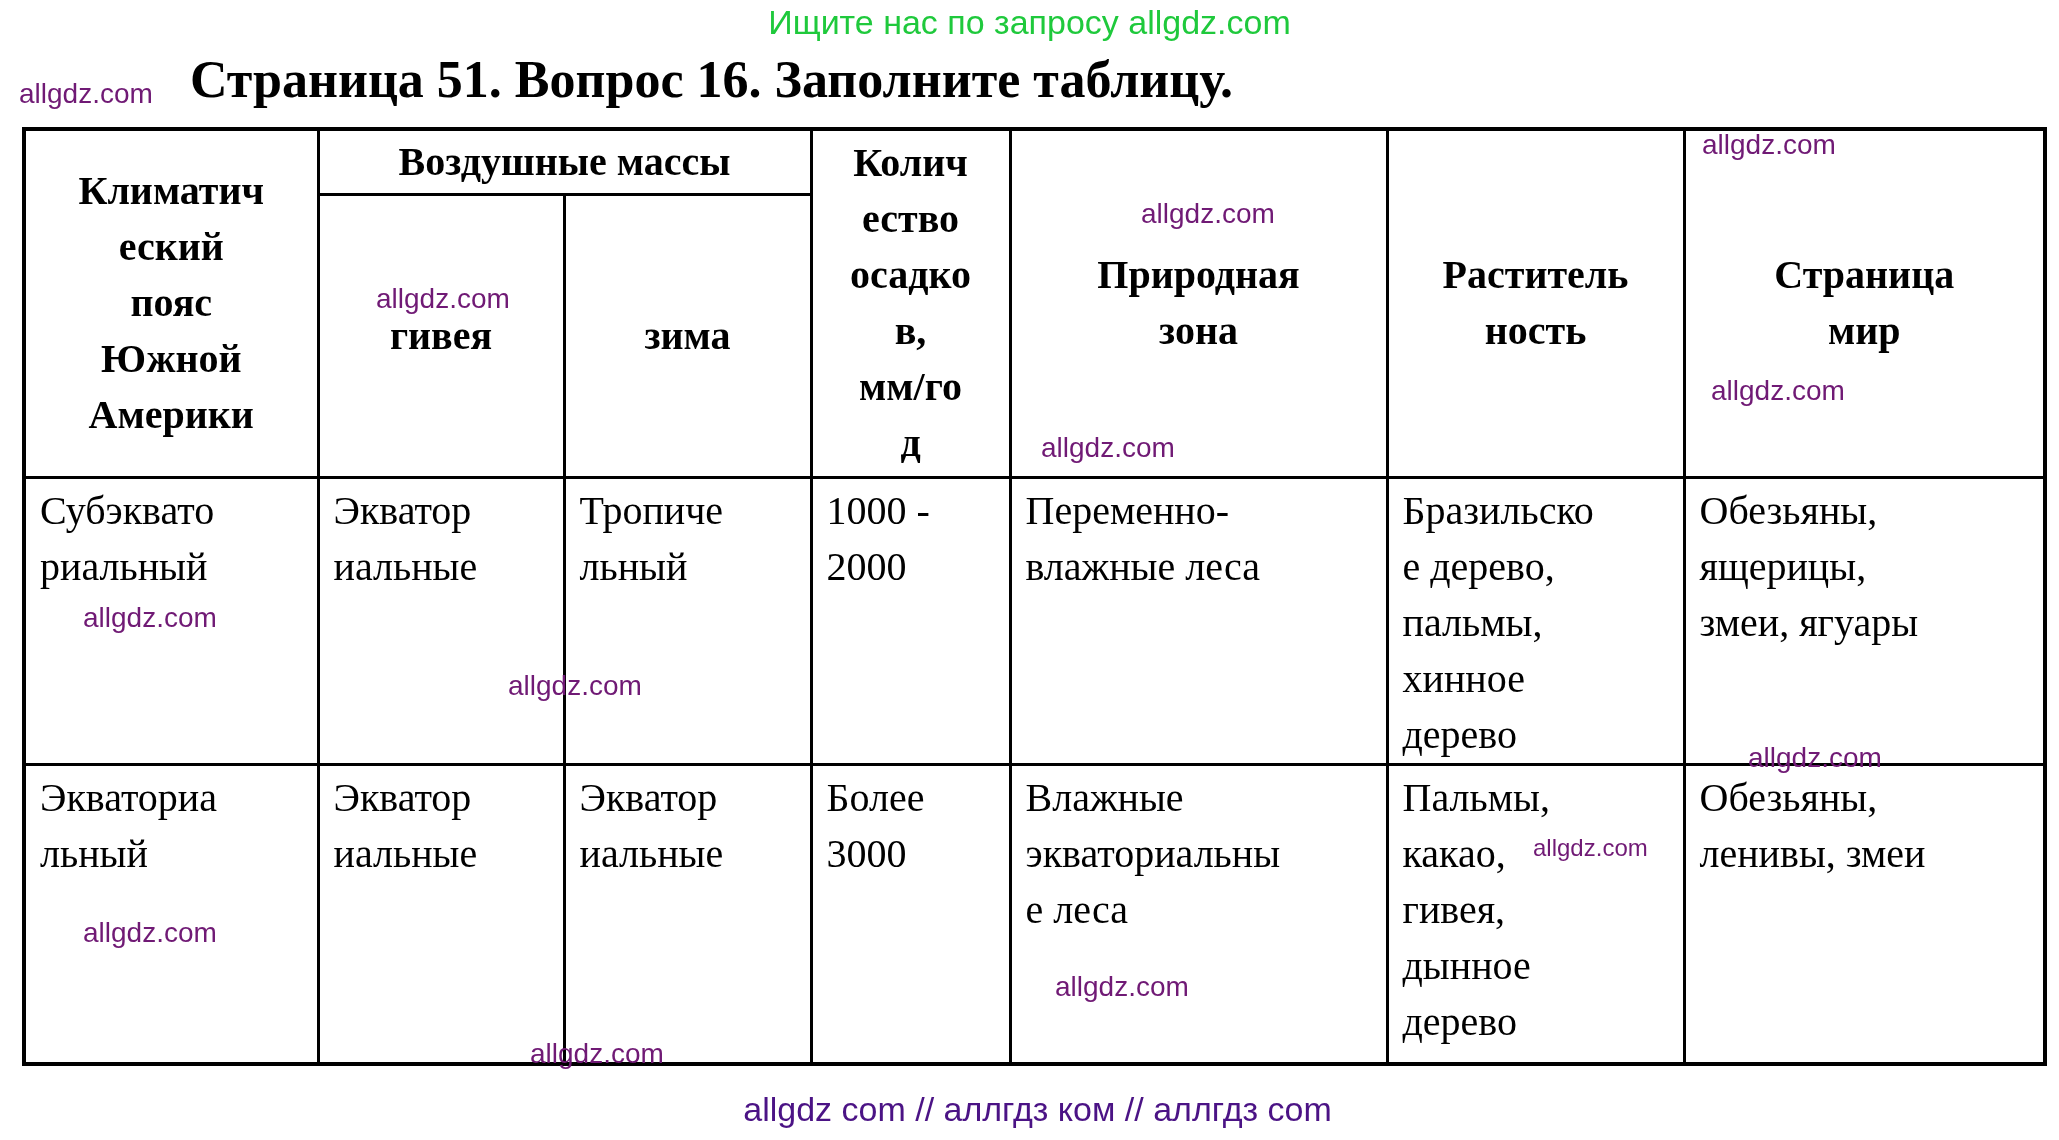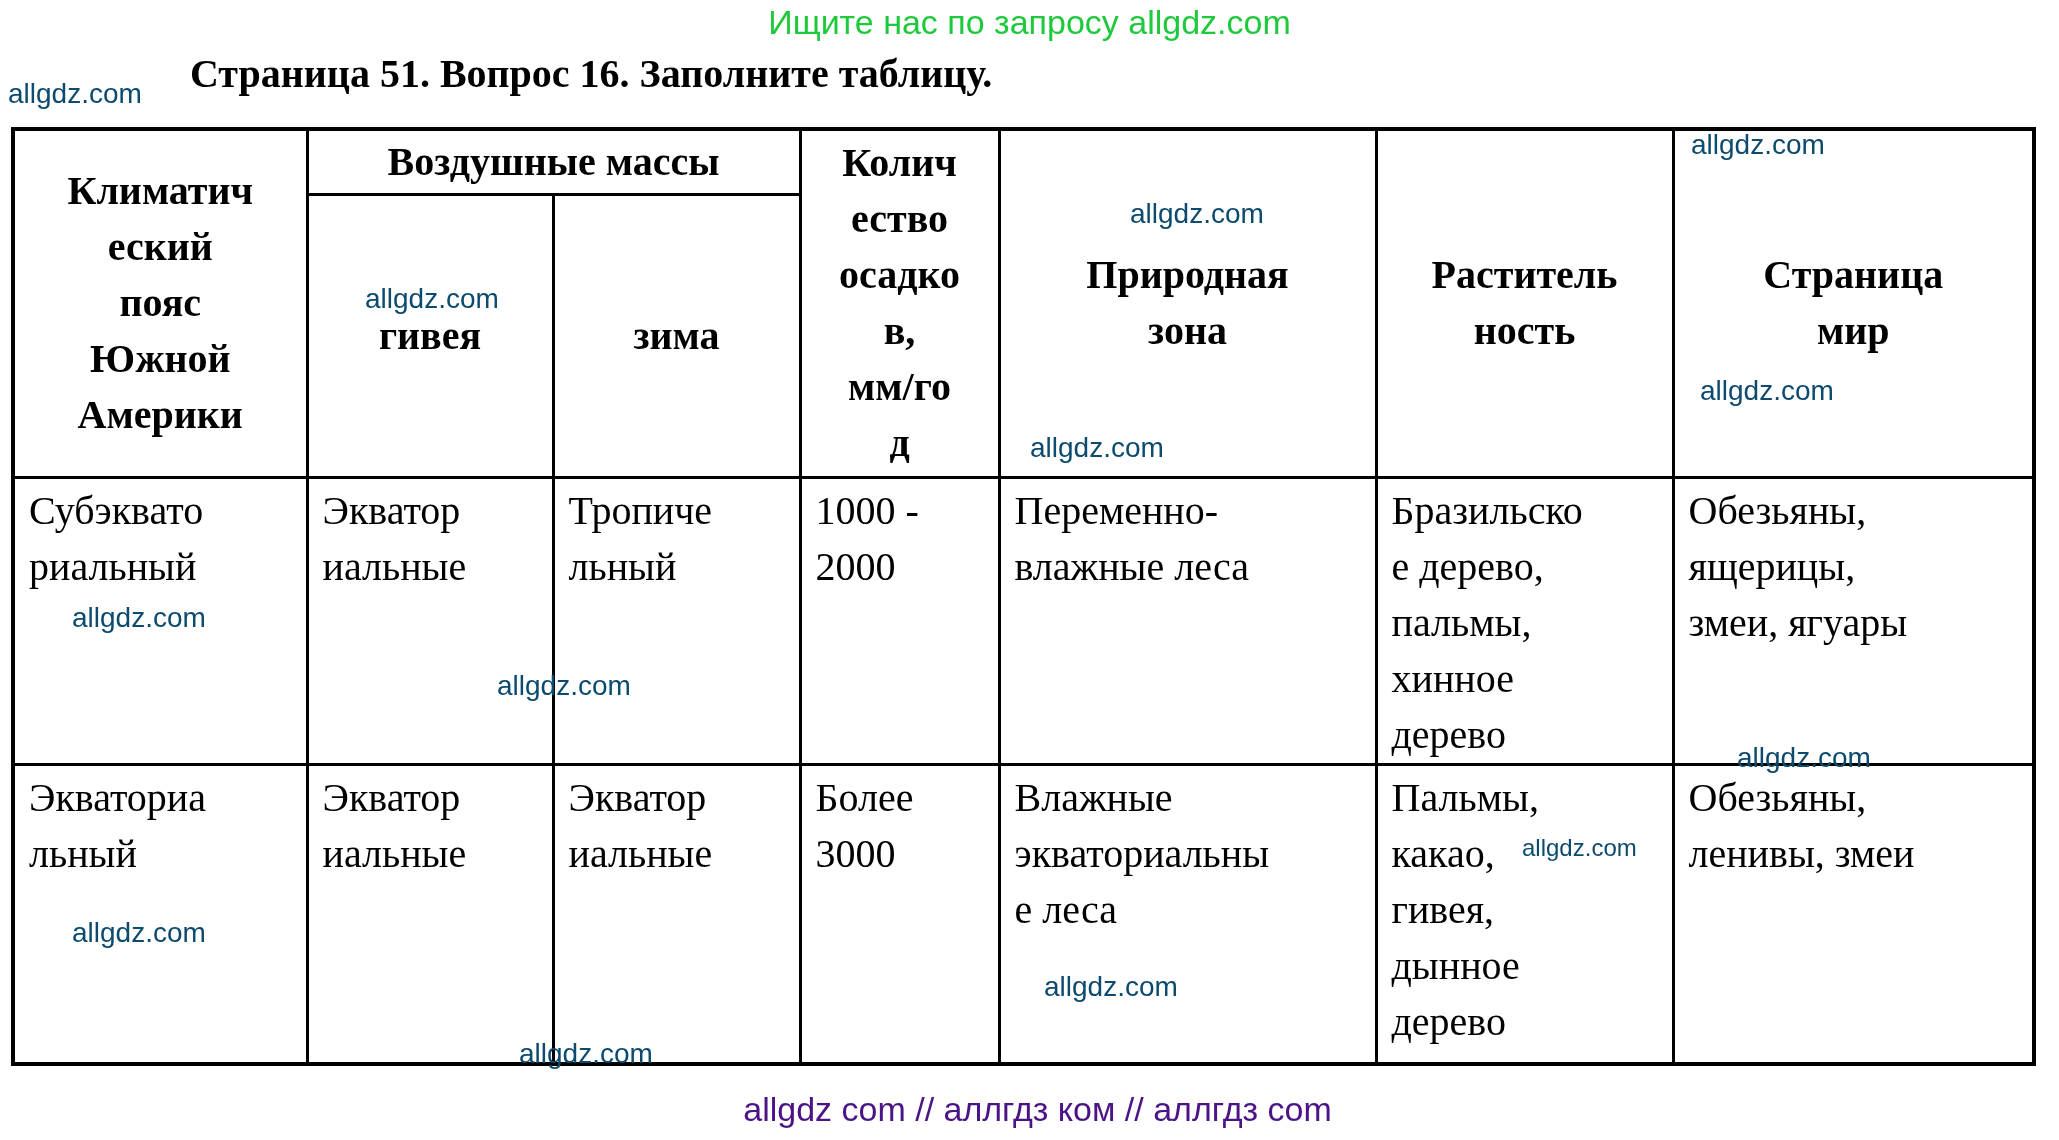--- a/index.html
+++ b/index.html
@@ -7,44 +7,44 @@
     position:relative; width:2059px; height:1140px;
     background:#ffffff; color:#000;
     font-family:"Liberation Serif", serif; overflow:hidden;border-radius:29px;
   }
   .banner {
     position:absolute; top:3px; left:0; right:0; text-align:center;
     font-family:"Liberation Sans", sans-serif; font-size:34px; color:#1fc93c;
   }
   .title {
     position:absolute; left:190px; top:50px; margin:0;
-    font-family:"Liberation Serif", serif; font-size:40px; font-weight:bold;
+    font-family:"Liberation Serif", serif; font-size:52px; font-weight:bold;
     white-space:nowrap;
   }
   table.tbl {
-    position:absolute; left:11px; top:127px; width:2023px;
+    position:absolute; left:22px; top:127px; width:2023px;
     border-collapse:collapse; table-layout:fixed;
     font-family:"Liberation Serif", serif; font-size:40px; line-height:1.4;
     border:4px solid #000;
   }
   table.tbl td {
     border:3px solid #000; white-space:pre-line; overflow:hidden;
     vertical-align:top; text-align:left; padding:4px 12px 0 14px;
   }
   table.tbl td.th {
     font-weight:bold; text-align:center; vertical-align:middle; padding:0 4px;
   }
   tr.hrow   { height:65px; }
   tr.subhrow{ height:283px; }
   tr.r1     { height:283px; }
   tr.r2     { height:300px; }
   td.band   { line-height:1.2; }
   .wm {
     position:absolute; z-index:3; white-space:nowrap;
-    font-family:"Liberation Sans", sans-serif; font-size:28px; color:#0c4a6e;
+    font-family:"Liberation Sans", sans-serif; font-size:28px; color:#701a75;margin-left:11px;
   }
   .wm-small { font-size:24px; }
   .wm1  { left:8px;    top:78px;  }
   .wm2  { left:1691px; top:129px; }
   .wm3  { left:1130px; top:198px; }
   .wm4  { left:365px;  top:283px; }
   .wm5  { left:1700px; top:375px; }
   .wm6  { left:1030px; top:432px; }
   .wm7  { left:72px;   top:602px; }
   .wm8  { left:497px;  top:670px; }

